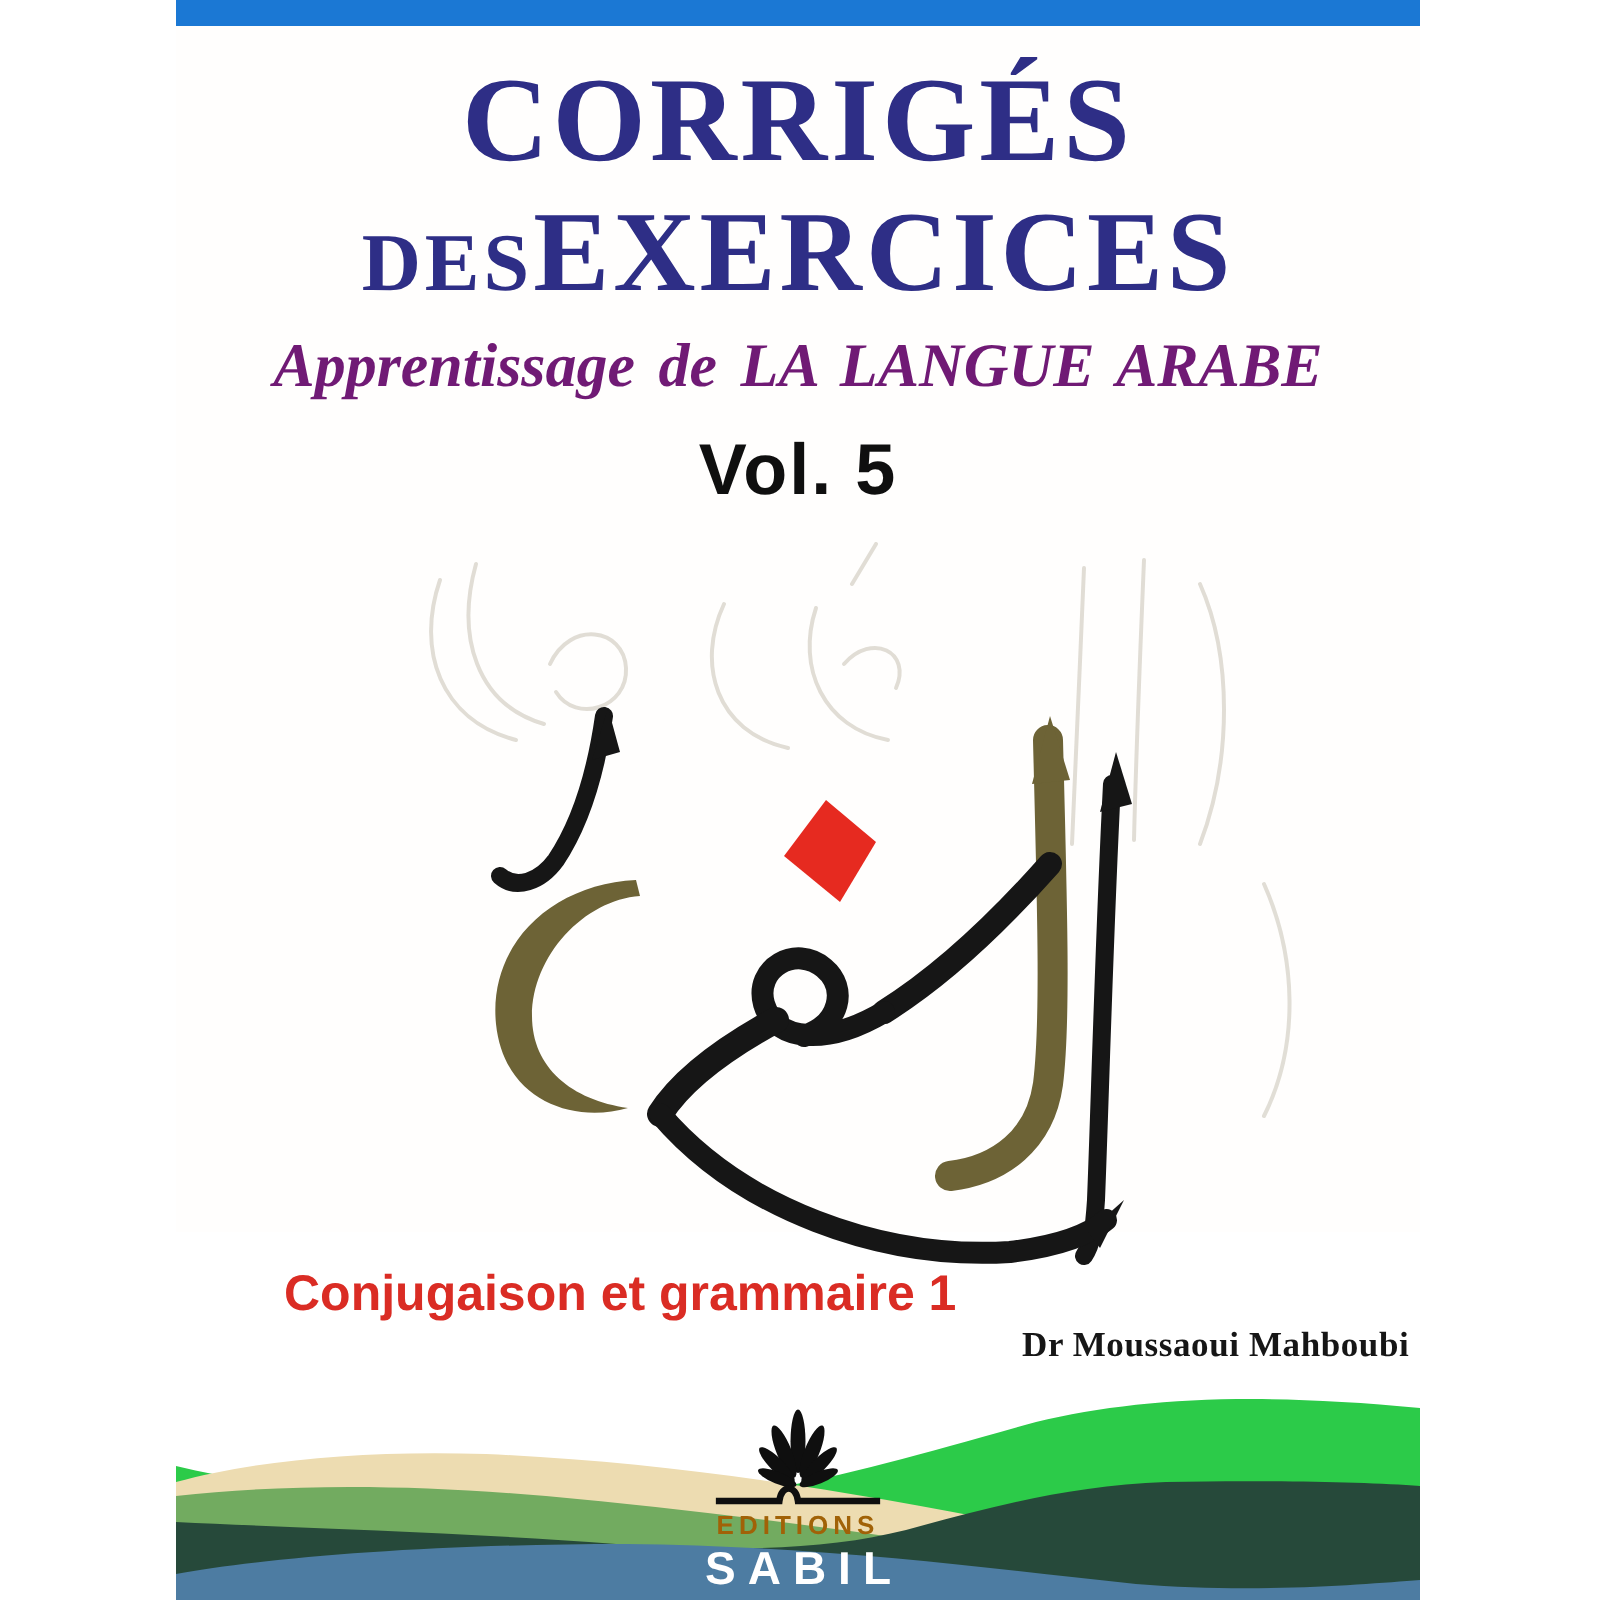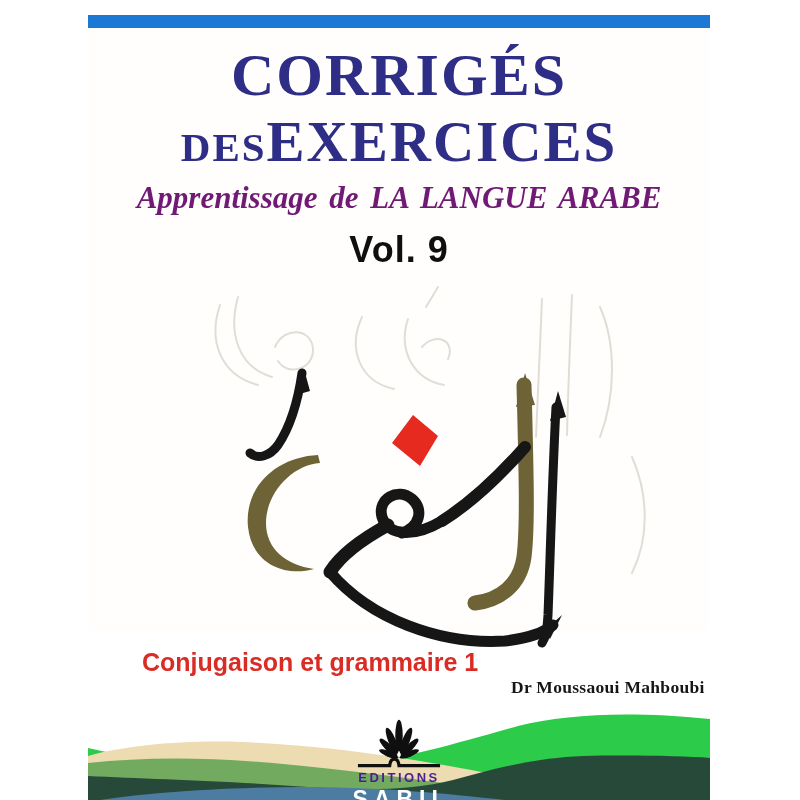--- a/index.html
+++ b/index.html
@@ -1,18 +1,18 @@
 <!DOCTYPE html>
 <html><head>
 <meta charset="utf-8">
 <style>
   html,body{margin:0;padding:0;background:#ffffff;}
   .page{position:relative;width:800px;height:800px;background:#ffffff;overflow:hidden;
         font-family:"Liberation Serif",serif;}
-  .cover{position:absolute;left:88px;top:15px;width:622px;height:616px;background:#fffefd;}
+  .cover{position:absolute;left:88px;top:0;width:622px;height:616px;background:#fffefd;}
 
   .top-bar{position:absolute;left:0;top:0;width:622px;height:13px;background:#1b78d4;}
 
   .title{position:absolute;left:0;top:30px;width:622px;text-align:center;
          color:#2e2e86;font-weight:bold;line-height:1;}
   .title-l1{font-size:60px;letter-spacing:2px;}
   .title-l2{margin-top:8px;font-size:57px;letter-spacing:2px;}
   .title-l2 .des{font-size:41px;}
 
   .subtitle{position:absolute;left:0;top:166px;width:622px;text-align:center;
@@ -29,40 +29,40 @@
           line-height:31px;color:#da2c24;text-align:right;}
 
   .author{position:absolute;left:423px;top:662px;font-size:17.5px;font-weight:bold;
           color:#161616;letter-spacing:0.3px;}
 
   .waves{position:absolute;left:0;top:695px;width:622px;height:105px;display:block;}
 
   .publisher{position:absolute;left:236px;top:702px;width:150px;text-align:center;z-index:3;}
   .publisher svg{display:block;margin:0 auto;}
   .pub-editions{font-family:"Liberation Sans",sans-serif;font-weight:bold;font-size:13px;
-                letter-spacing:2.5px;color:#4c1d95;margin-top:-3px;}
+                letter-spacing:2.5px;color:#a16207;margin-top:-3px;}
   .pub-sabil{font-family:"Liberation Sans",sans-serif;font-weight:bold;font-size:23px;
              letter-spacing:6px;color:#ffffff;margin-top:1px;text-indent:6px;}
 </style>
 </head>
 <body>
 
 <div class="page">
   <div class="cover">
 
     <div class="top-bar"></div>
 
     <div class="title">
       <div class="title-l1">CORRIGÉS</div>
       <div class="title-l2"><span class="des">DES</span><span>EXERCICES</span></div>
     </div>
 
     <div class="subtitle">Apprentissage de LA LANGUE ARABE</div>
 
-    <div class="volume">Vol. 9</div>
+    <div class="volume">Vol. 5</div>
 
     <svg class="calligraphy" viewBox="0 0 500 380" xmlns="http://www.w3.org/2000/svg">
 
       <g fill="none" stroke="#dcd8cf" stroke-width="2" opacity="0.85" stroke-linecap="round">
         <path d="M 40,20 C 28,55 40,90 78,100"></path>
         <path d="M 58,12 C 48,48 58,82 92,92"></path>
         <path d="M 95,62 C 105,40 132,44 133,64 C 134,84 108,92 98,76"></path>
         <path d="M 182,32 C 168,62 178,96 214,104"></path>
         <path d="M 228,34 C 218,64 232,94 264,100"></path>
         <path d="M 242,62 C 256,46 276,56 268,74"></path>

